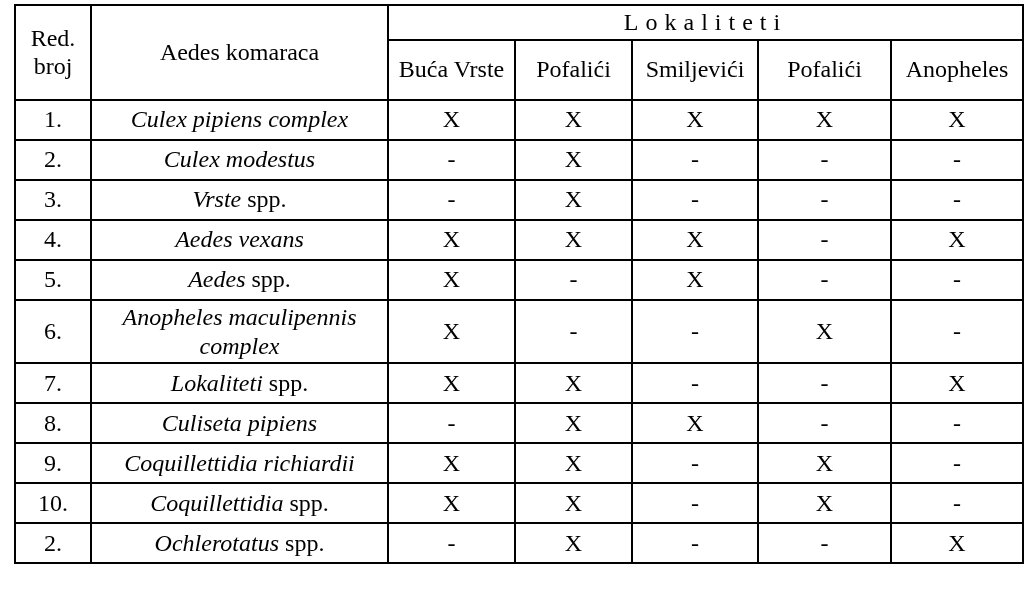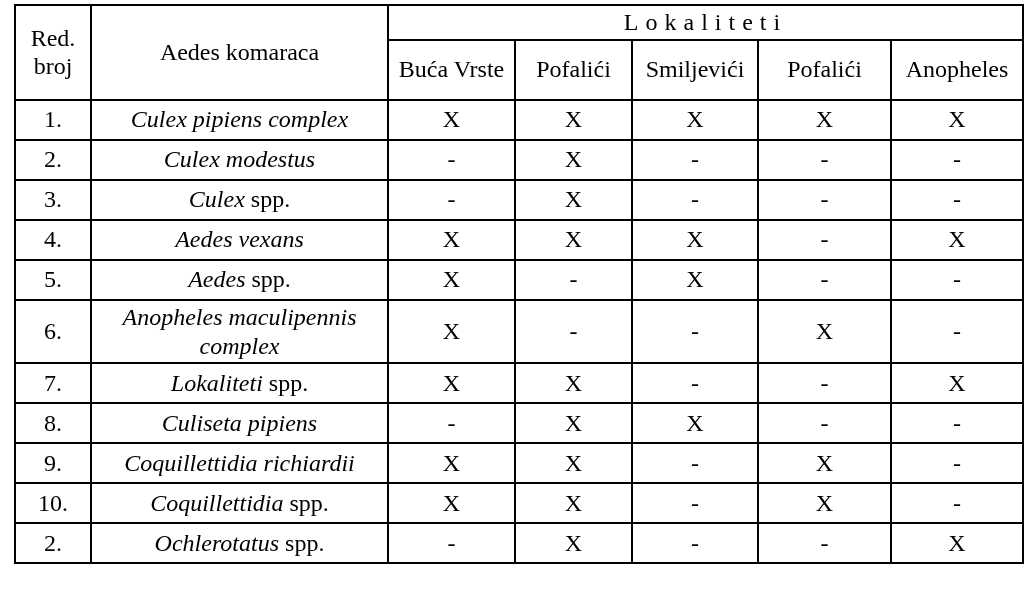--- a/index.html
+++ b/index.html
@@ -93,21 +93,21 @@
           <td class="c-num">2.</td>
           <td class="c-species"><span class="it">Culex modestus</span></td>
           <td class="c-mark">-</td>
           <td class="c-mark">X</td>
           <td class="c-mark">-</td>
           <td class="c-mark">-</td>
           <td class="c-mark">-</td>
         </tr>
         <tr>
           <td class="c-num">3.</td>
-          <td class="c-species"><span class="it">Culex</span> <span>spp.</span></td>
+          <td class="c-species"><span class="it">Vrste</span> <span>spp.</span></td>
           <td class="c-mark">-</td>
           <td class="c-mark">X</td>
           <td class="c-mark">-</td>
           <td class="c-mark">-</td>
           <td class="c-mark">-</td>
         </tr>
         <tr>
           <td class="c-num">4.</td>
           <td class="c-species"><span class="it">Aedes vexans</span></td>
           <td class="c-mark">X</td>

